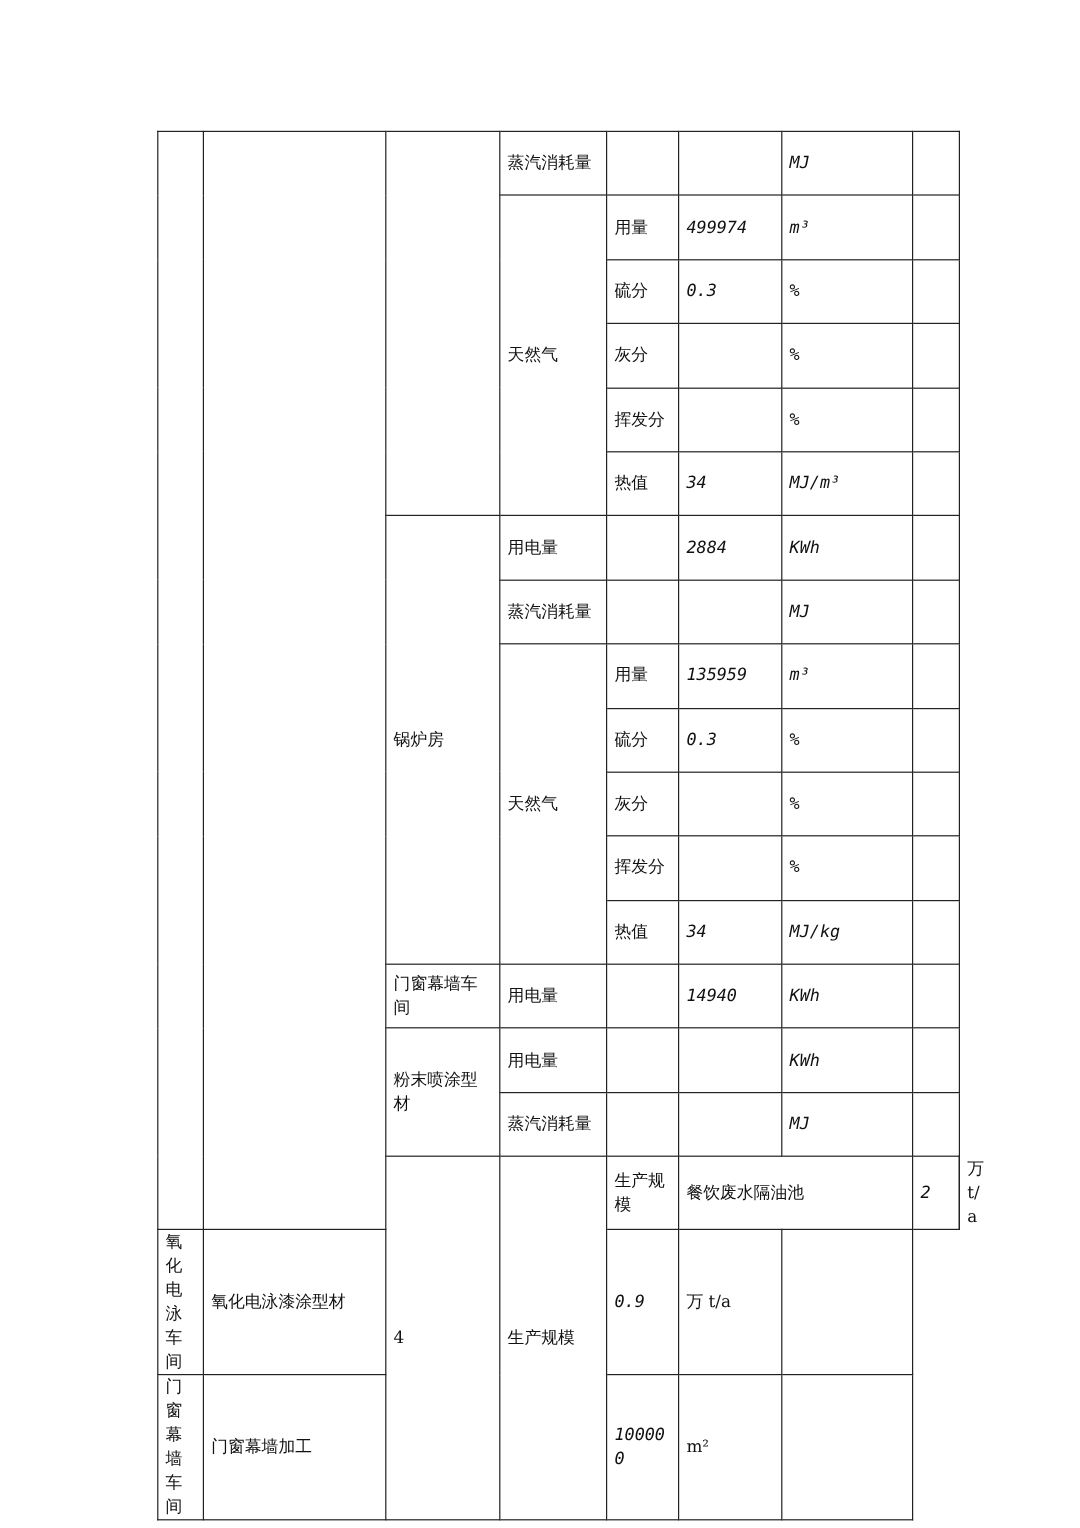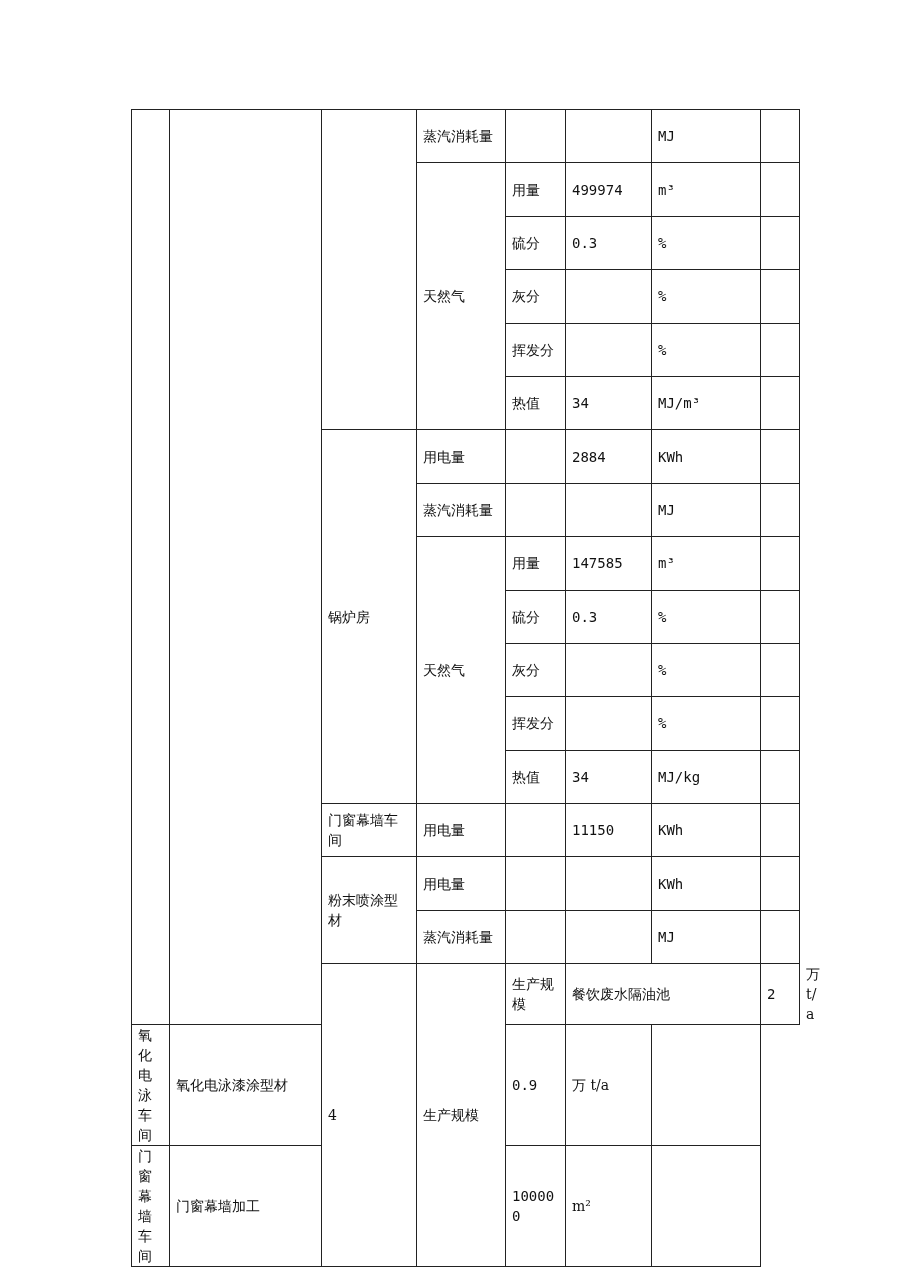--- a/index.html
+++ b/index.html
@@ -12,21 +12,21 @@
   table.doc td {
     border: 1.3px solid #222;
     font-size: 14px; line-height: 20px;
     padding: 0 6px;
     vertical-align: middle;
     text-align: left;
     word-break: break-all;
   }
   table.doc tr { height: 53.4px; }
   td.center { text-align: center; }
-  td.num { font-family: "DejaVu Sans Mono", "Liberation Mono", monospace; font-size: 13px; }
+  td.num { font-family: "DejaVu Sans Mono", "Liberation Mono", monospace; font-size: 13px; font-style: italic; }
 </style>
 </head>
 <body>
 
 <table class="doc">
   <colgroup>
     <col style="width:38px">
       <col style="width:152px">
       <col style="width:95px">
       <col style="width:89px">
@@ -91,21 +91,21 @@
     <tr>
       <td>蒸汽消耗量</td>
       <td></td>
       <td class="num"></td>
       <td class="num">MJ</td>
       <td></td>
     </tr>
     <tr>
       <td rowspan="5">天然气</td>
       <td>用量</td>
-      <td class="num">147585</td>
+      <td class="num">135959</td>
       <td class="num">m³</td>
       <td></td>
     </tr>
     <tr>
       <td>硫分</td>
       <td class="num">0.3</td>
       <td class="num">%</td>
       <td></td>
     </tr>
     <tr>
@@ -124,21 +124,21 @@
       <td>热值</td>
       <td class="num">34</td>
       <td class="num">MJ/kg</td>
       <td></td>
     </tr>
 
     <tr>
       <td>门窗幕墙车间</td>
       <td>用电量</td>
       <td></td>
-      <td class="num">11150</td>
+      <td class="num">14940</td>
       <td class="num">KWh</td>
       <td></td>
     </tr>
 
     <tr>
       <td rowspan="2">粉末喷涂型材</td>
       <td>用电量</td>
       <td></td>
       <td class="num"></td>
       <td class="num">KWh</td>

